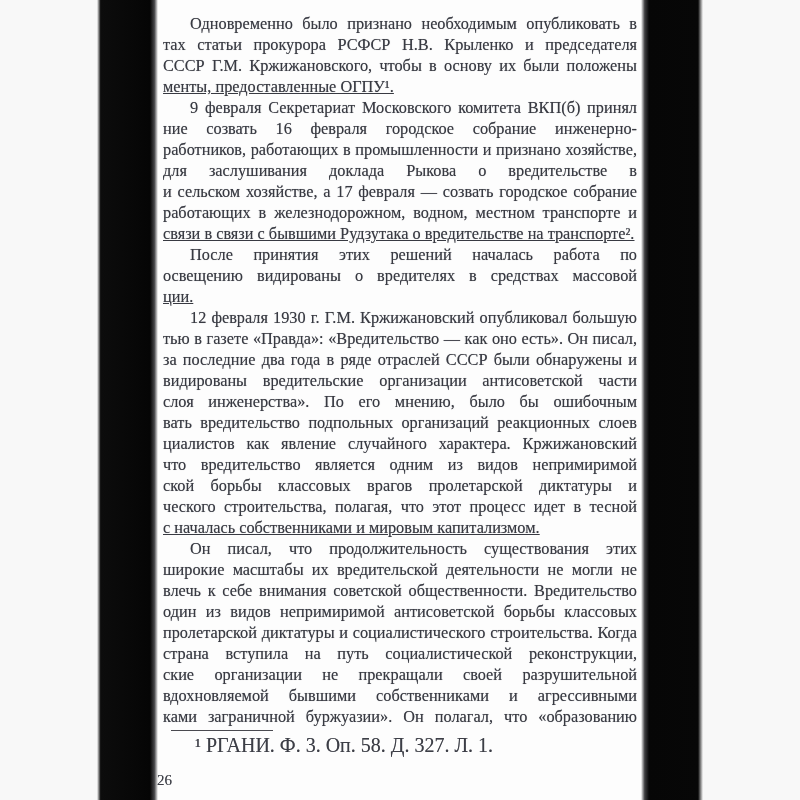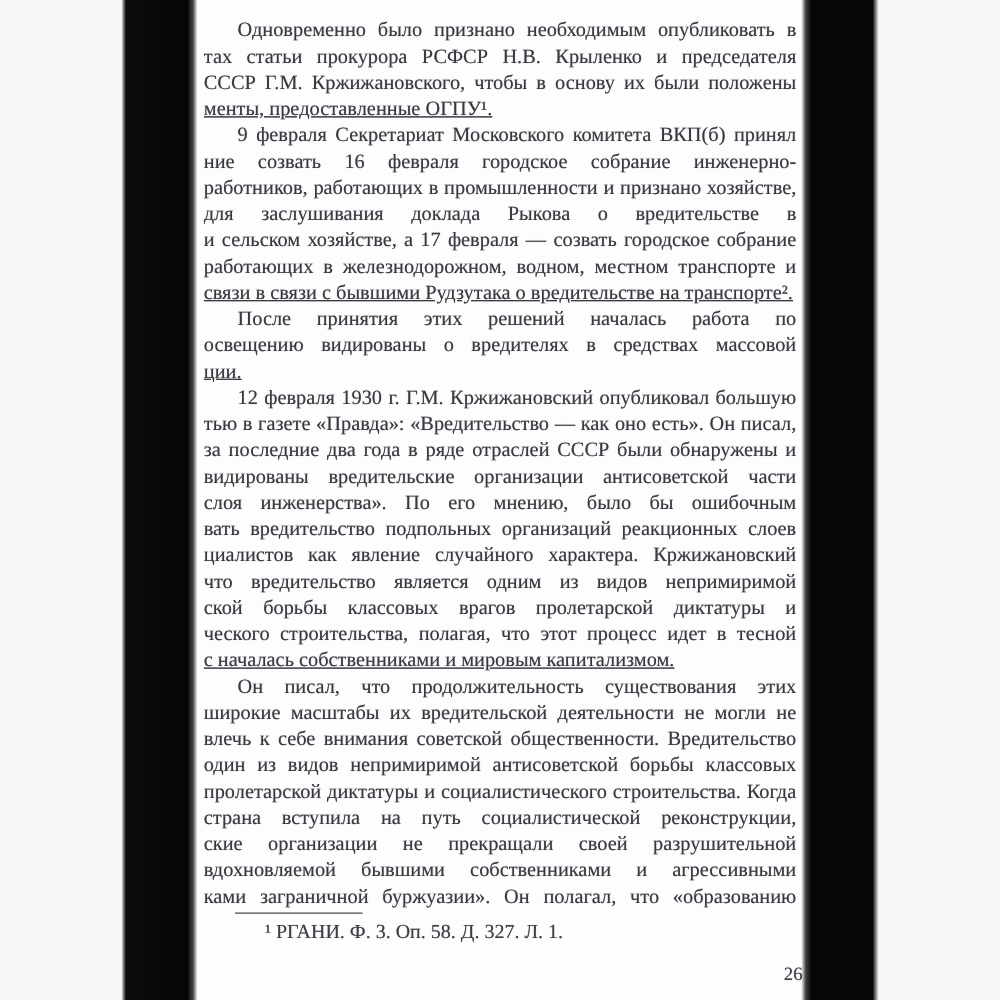--- a/index.html
+++ b/index.html
@@ -23,32 +23,32 @@
   }
   .page-text {
     position:absolute; left:163px; top:13px; width:474px;
     font-size:16.3px; line-height:21px; color:#383a42;
     text-shadow:0 0 0.7px rgba(56,58,68,0.55);
   }
   .line { text-align:justify; text-align-last:justify; height:21px; overflow:hidden; }
   .line.first { text-indent:27px; }
   .line.end { text-align-last:left;text-decoration:underline; }
   .footnote-block {
-    position:absolute; left:175px; top:730px; width:474px;
-    font-size:16px; line-height:19px; color:#3c3e46;
+    position:absolute; left:158px; top:730px; width:474px;
+    font-size:20px; line-height:19px; color:#3c3e46;
     text-shadow:0 0 0.6px rgba(56,58,68,0.5);
   }
   .fn-rule {
     width:102px; margin-left:13px; margin-bottom:5px;
     border-top:1.6px solid #4a4a50;
   }
   .footnote { text-indent:37px; }
   .page-number {
     position:absolute; top:772px; left:157px; width:485px;
-    text-align:right; font-size:15px; color:#3c3e46;
+    text-align:left; font-size:15px; color:#3c3e46;
     text-shadow:0 0 0.6px rgba(56,58,68,0.5);
   }
 </style>
 </head>
 <body>
 
 <div class="canvas" style="background: rgb(248, 248, 248);">
   <div class="page" style="background: rgb(253, 253, 253);"></div>
   <div class="gutter-bar left"></div>
   <div class="gutter-bar right"></div>

